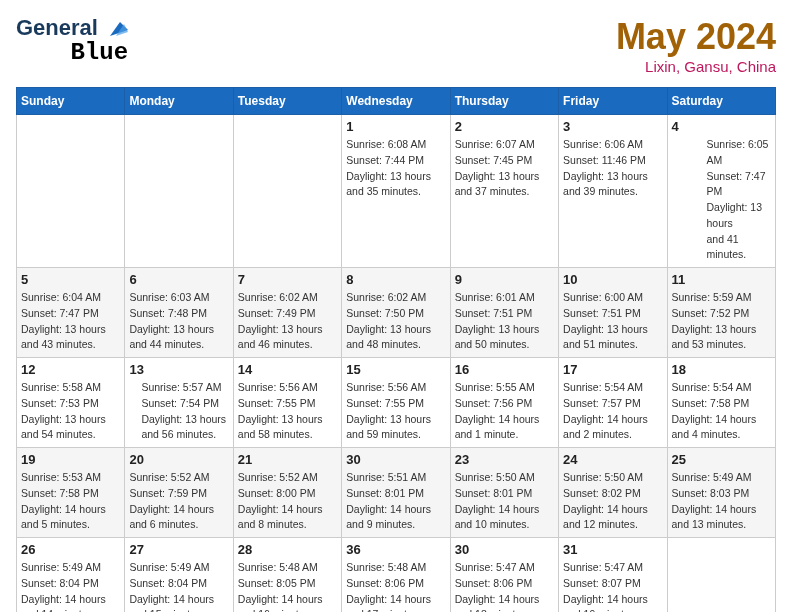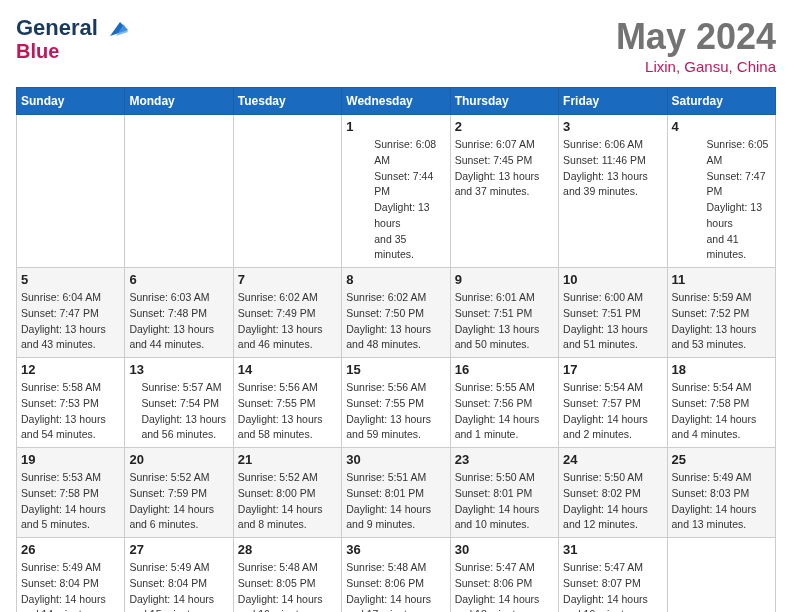--- a/index.html
+++ b/index.html
@@ -12,35 +12,35 @@
     }
     .header {
       display: flex;
       justify-content: space-between;
       align-items: flex-start;
       margin-bottom: 12px;
     }
     .logo {
       display: flex;
       flex-direction: column;
-      align-items: flex-start;
+      align-items: flex-end;
     }
     .logo-text {
       font-size: 22px;
       font-weight: bold;
       color: #1a3a5c;
       line-height: 1.1;
     }
     .title-area {
       text-align: right;
     }
     .month-title {
       font-size: 36px;
       font-weight: bold;
-      color: #737373;
+      color: #a16207;
     }
     .location {
       font-size: 15px;
       color: #be185d;
     }
     .calendar {
       width: 100%;
       border-collapse: collapse;
       font-size: 11px;
       padding-left: 48px;
@@ -90,21 +90,21 @@
   <div class="logo">
     <div style="display:flex;align-items:center;">
       <span class="logo-text">
         <span style="color:#1a3a5c;">General</span>
         <svg width="22" height="18" viewBox="0 0 22 18" style="display:inline-block;vertical-align:middle;margin-left:2px;">
           <polygon points="4,16 14,2 22,10" fill="#1a6abf"></polygon>
           <polygon points="10,16 18,4 22,12" fill="#4da0e8" opacity="0.7"></polygon>
         </svg>
       </span>
     </div>
-    <span class="logo-text" style="color:#be185d;font-size:20px;">Blue</span>
+    <span class="logo-text" style="color:#000000;font-size:24px;font-family:Liberation Mono, monospace;">Blue</span>
   </div>
   <div class="title-area">
     <div class="month-title">May 2024</div>
     <div class="location">Lixin, Gansu, China</div>
   </div>
 </div>
 
 <table class="calendar">
   <thead>
     <tr>
@@ -117,21 +117,21 @@
         <th>Saturday</th>
       </tr>
   </thead>
   <tbody id="calendar-body">
   <tr>
         <td class="empty-cell"></td>
         <td class="empty-cell"></td>
         <td class="empty-cell"></td>
         <td>
           <span class="day-number">1</span>
-          <div class="day-info" style="white-space: pre-line; margin-left: 28px;">Sunrise: 6:08 AM
+          <div class="day-info" style="white-space: pre-line;">Sunrise: 6:08 AM
 Sunset: 7:44 PM
 Daylight: 13 hours
 and 35 minutes.</div>
         </td>
         <td>
           <span class="day-number">2</span>
           <div class="day-info" style="white-space: pre-line;">Sunrise: 6:07 AM
 Sunset: 7:45 PM
 Daylight: 13 hours
 and 37 minutes.</div>

